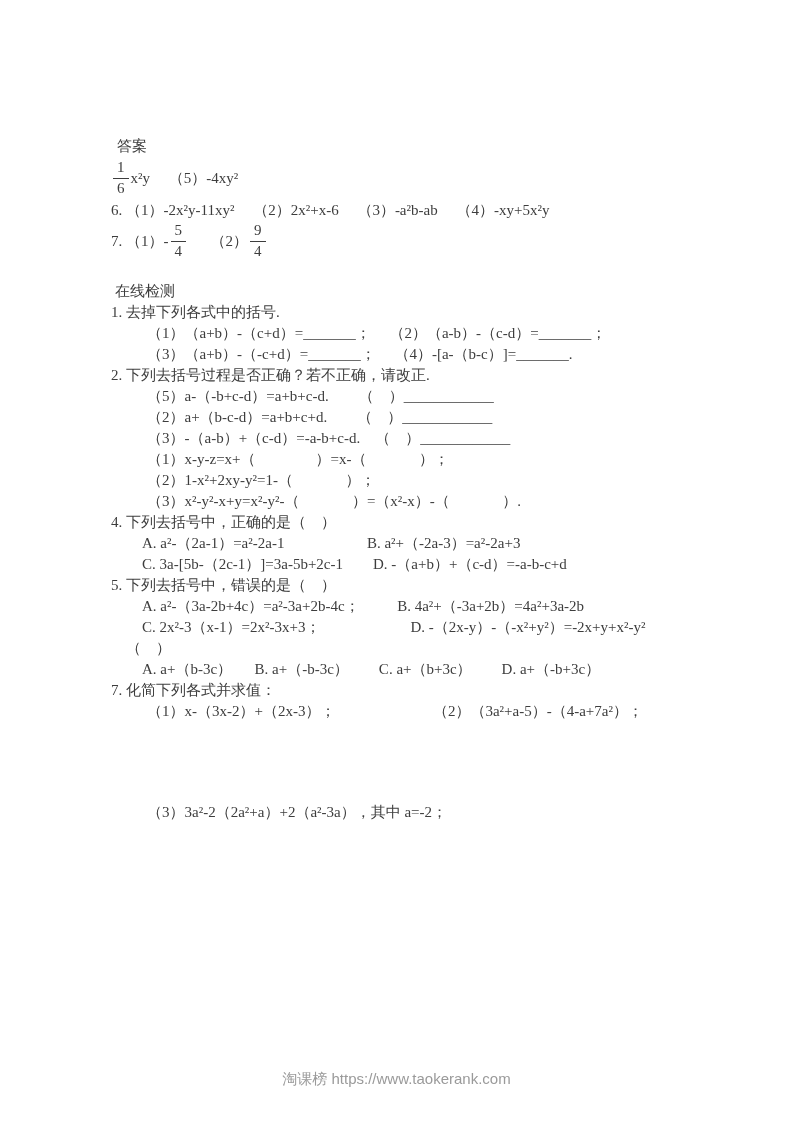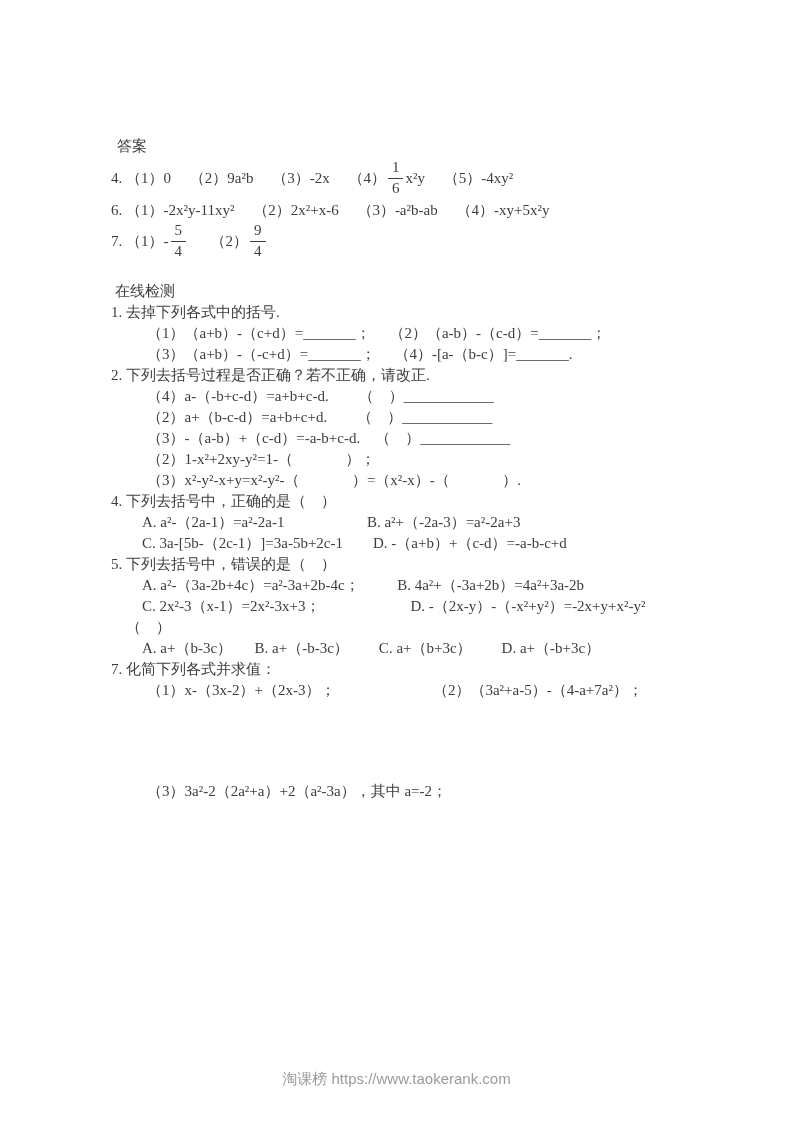--- a/index.html
+++ b/index.html
@@ -64,21 +64,20 @@
 </style>
 </head>
 <body>
 
 <div class="page">
   <div class="content">
 
     <div class="ans-title">答案</div>
 
     <div class="frac-row row4">
-      <span>4. （1）0     （2）9a²b     （3）-2x     （4）</span>
       <span class="frac">
         <span class="num">1</span>
         <span class="den">6</span>
       </span>
       <span>x²y</span>
       <span>     （5）-4xy²</span>
     </div>
 
     <div class="line">6. （1）-2x²y-11xy²     （2）2x²+x-6     （3）-a²b-ab     （4）-xy+5x²y</div>
 
@@ -96,24 +95,25 @@
       </span>
     </div>
 
     <div class="line test-title">在线检测</div>
 
     <div class="line">1. 去掉下列各式中的括号.</div>
     <div class="line ind">（1）（a+b）-（c+d）=_______；     （2）（a-b）-（c-d）=_______；</div>
     <div class="line ind">（3）（a+b）-（-c+d）=_______；     （4）-[a-（b-c）]=_______.</div>
 
     <div class="line">2. 下列去括号过程是否正确？若不正确，请改正.</div>
-    <div class="line ind">（4）a-（-b+c-d）=a+b+c-d.        （　）____________</div>
+    <div class="line ind">（5）a-（-b+c-d）=a+b+c-d.        （　）____________</div>
     <div class="line ind">（2）a+（b-c-d）=a+b+c+d.        （　）____________</div>
     <div class="line ind">（3）-（a-b）+（c-d）=-a-b+c-d.　（　）____________</div>
 
+    <div class="line ind">（1）x-y-z=x+（                ）=x-（              ）；</div>
     <div class="line ind">（2）1-x²+2xy-y²=1-（              ）；</div>
     <div class="line ind">（3）x²-y²-x+y=x²-y²-（              ）=（x²-x）-（              ）.</div>
 
     <div class="line">4. 下列去括号中，正确的是（　）</div>
     <div class="line opt">A. a²-（2a-1）=a²-2a-1                      B. a²+（-2a-3）=a²-2a+3</div>
     <div class="line opt">C. 3a-[5b-（2c-1）]=3a-5b+2c-1        D. -（a+b）+（c-d）=-a-b-c+d</div>
 
     <div class="line">5. 下列去括号中，错误的是（　）</div>
     <div class="line opt">A. a²-（3a-2b+4c）=a²-3a+2b-4c；          B. 4a²+（-3a+2b）=4a²+3a-2b</div>
     <div class="line opt">C. 2x²-3（x-1）=2x²-3x+3；                        D. -（2x-y）-（-x²+y²）=-2x+y+x²-y²</div>

